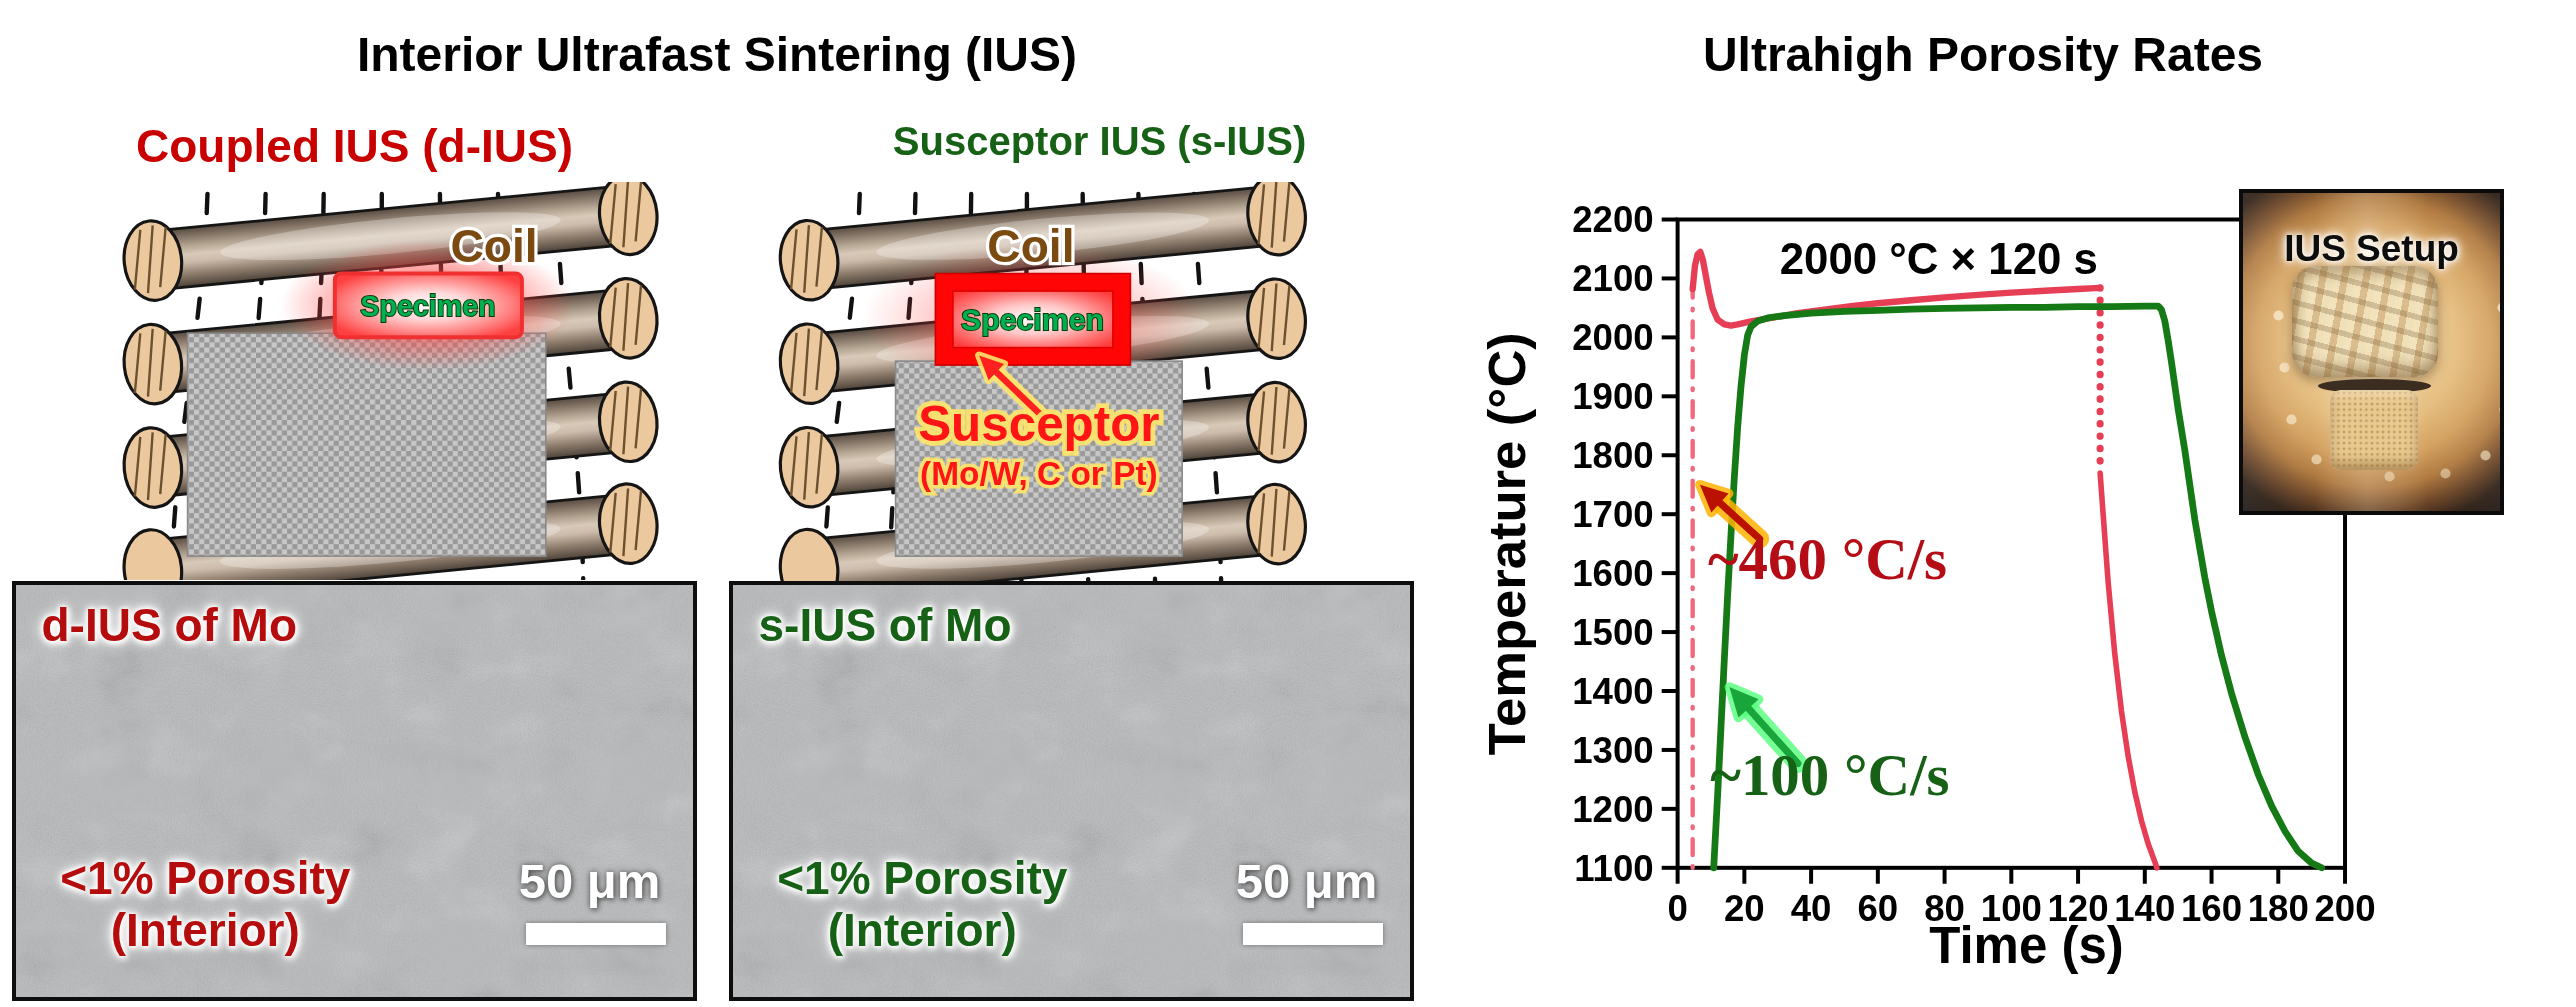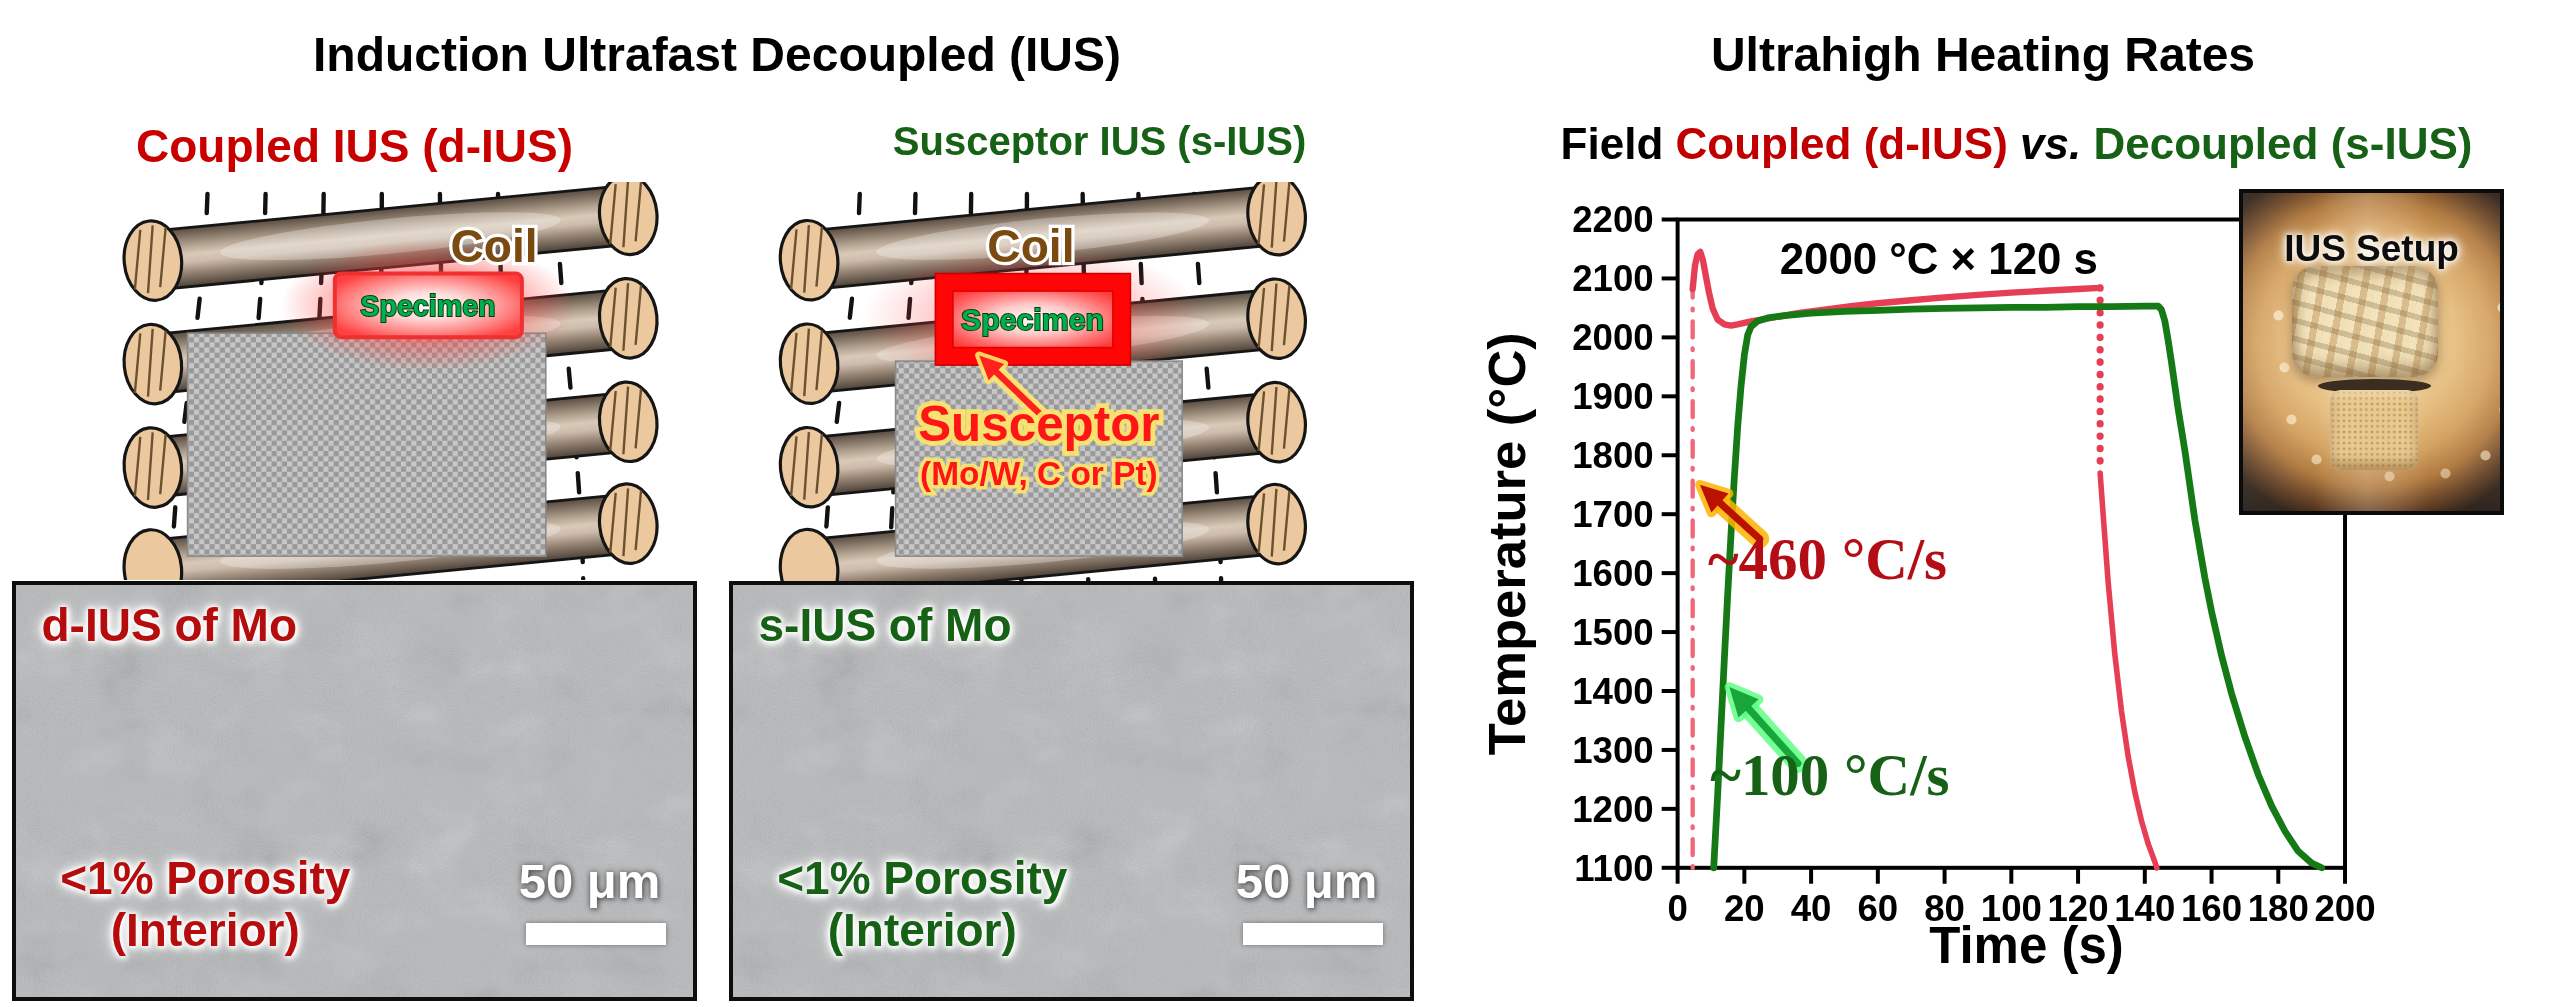--- a/index.html
+++ b/index.html
@@ -45,21 +45,21 @@
     background-image:radial-gradient(rgba(160,118,58,.55) 1.2px, rgba(0,0,0,0) 1.6px);background-size:5.6px 5.6px;
     box-shadow:inset 0 -6.4px 11px rgba(120,80,35,.5), inset 0 4.8px 8px rgba(255,240,210,.6);}
   #inset .inset-label{position:absolute;left:0;top:11%;width:100%;text-align:center;font-size:37px;
     font-weight:800;color:#0d0d0d;text-shadow:0 0 4.8px #fff,0 0 8px #fff,0 0 12.7px #fff;}
 </style>
 </head>
 <body>
 
 <div id="canvas">
 
-  <div class="abs ctr hdr" style="left:40px;top:27px;width:1354px;font-size:48px;">Induction Ultrafast Decoupled (IUS)</div>
+  <div class="abs ctr hdr" style="left:40px;top:27px;width:1354px;font-size:48px;">Interior Ultrafast Sintering (IUS)</div>
 
   <div class="abs ctr hdr" style="left: 24px; top: 119px; width: 661px; font-size: 46px; color: rgb(200, 0, 0); fill: rgb(200, 0, 0);">Coupled IUS (d-IUS)</div>
 
   <div class="abs ctr hdr" style="left: 741px; top: 119px; width: 717px; font-size: 40px; color: rgb(22, 97, 22); fill: rgb(22, 97, 22);">Susceptor IUS (s-IUS)</div>
 
   <svg class="abs" style="left:80px;top:182px;" width="645" height="398" viewBox="0 0 810 500">
     <defs>
       <linearGradient id="tubeG" x1="0" y1="0" x2="0" y2="1">
         <stop offset="0" stop-color="#564a40"></stop>
           <stop offset="0.12" stop-color="#7c6d5f"></stop>
@@ -253,25 +253,22 @@
     </svg>
     <div class="sem-caption glow-w" style="color: rgb(22, 97, 22); fill: rgb(22, 97, 22);">s-IUS of Mo</div>
     <div class="sem-porosity glow-w">
       <div style="color: rgb(22, 97, 22); fill: rgb(22, 97, 22);">&lt;1% Porosity</div>
       <div style="color: rgb(22, 97, 22); fill: rgb(22, 97, 22);">(Interior)</div>
     </div>
     <div class="sem-scale-label">50 μm</div>
     <div class="sem-scale-bar"></div>
   </div>
 
-  <div class="abs ctr hdr" style="left:1545px;top:27px;width:876px;font-size:48px;z-index:3;">Ultrahigh Heating Rates</div>
-
-  <div class="abs ctr subtitle" style="left:1457px;top:119px;width:1119px;font-size:44px;z-index:3;">
-    <span style="color: rgb(0, 0, 0); fill: rgb(0, 0, 0);">Field </span><span style="color: rgb(192, 0, 0); fill: rgb(192, 0, 0);">Coupled (d-IUS) </span><span class="it" style="color: rgb(0, 0, 0); fill: rgb(0, 0, 0);">vs. </span><span style="color: rgb(22, 97, 22); fill: rgb(22, 97, 22);">Decoupled (s-IUS)</span>
-  </div>
+  <div class="abs ctr hdr" style="left:1545px;top:27px;width:876px;font-size:48px;z-index:3;">Ultrahigh Porosity Rates</div>
+
 
   <svg id="chart" class="abs" style="left:1457px;top:104px;z-index:1;" width="1119" height="904" viewBox="0 0 1405 1135">
     <g id="chart-axes">
         <rect x="277" y="145" width="838" height="814" fill="none" stroke="#000" stroke-width="5"></rect>
         <line x1="277" y1="959" x2="257" y2="959" stroke="#000" stroke-width="5"></line>
         <text x="247" y="975" text-anchor="end" font-size="46" font-weight="800" fill="#000">1100</text>
         <line x1="277" y1="885" x2="257" y2="885" stroke="#000" stroke-width="5"></line>
         <text x="247" y="901" text-anchor="end" font-size="46" font-weight="800" fill="#000">1200</text>
         <line x1="277" y1="811" x2="257" y2="811" stroke="#000" stroke-width="5"></line>
         <text x="247" y="827" text-anchor="end" font-size="46" font-weight="800" fill="#000">1300</text>

